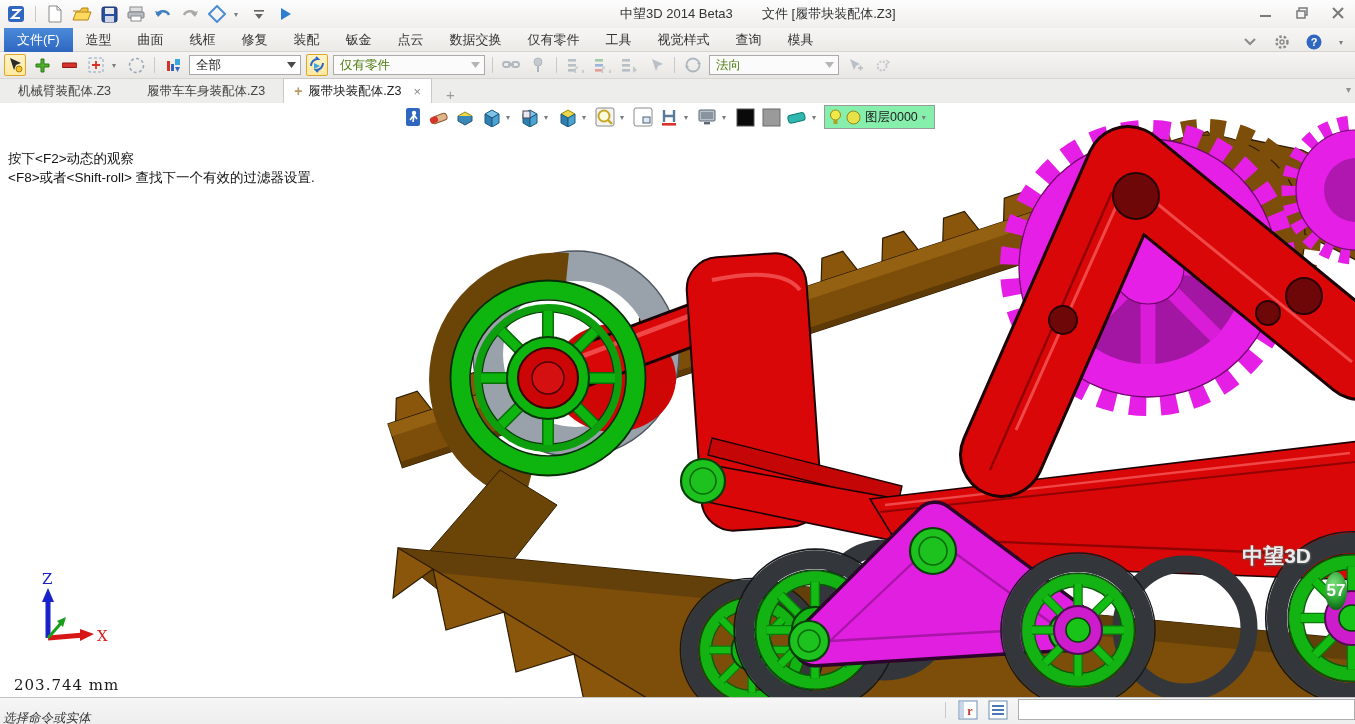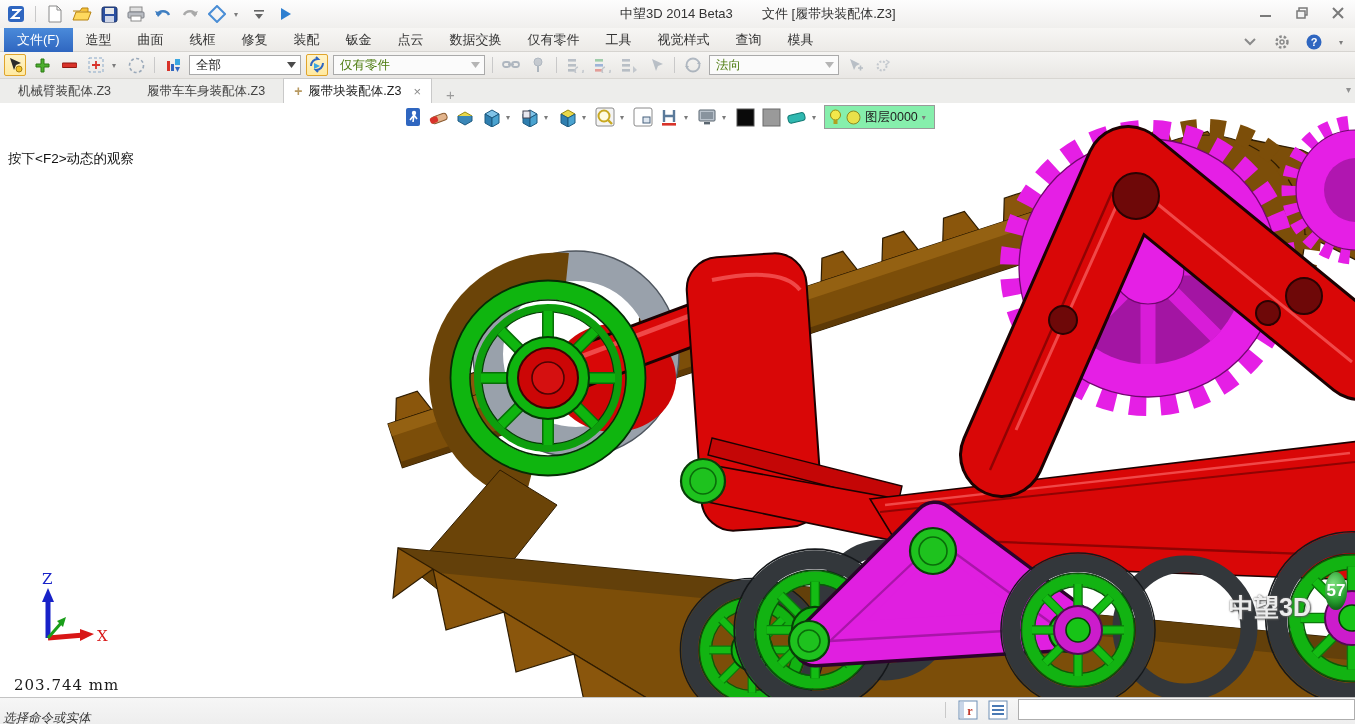--- a/index.html
+++ b/index.html
@@ -38,21 +38,21 @@
   .newtab{color:#9a9a9a;font-size:15px;padding:0 14px;}
   .tabbar-chev{position:absolute;right:4px;top:84px;color:#909090;font-size:10px;}
   
   #viewport{top:103px;height:594px;background:#fff;overflow:hidden;}
   #hint{position:absolute;left:8px;top:26px;font-size:13.5px;color:#111;line-height:19px;white-space:pre;margin-top:20px;}
   #da-toolbar{position:absolute;left:402px;top:2px;display:flex;align-items:center;gap:4px;}
   .dai{width:22px;height:22px;display:flex;align-items:center;justify-content:center;}
   .dropc{width:8px;height:22px;display:flex;align-items:center;color:#7b7b7b;font-size:8px;}
   #layerbox{display:flex;align-items:center;gap:4px;background:#86efac;border:1px solid #9a9a9a;height:22px;padding:0 4px;font-size:12.5px;color:#222;}
   #readout{position:absolute;left:14px;top:573px;font-family:"DejaVu Serif","Liberation Serif",serif;font-size:15px;color:#1a1a1a;letter-spacing:1px;}
-  #watermark{position:absolute;right:44px;top:591px;font-size:25px;font-weight:bold;color:rgba(255,255,255,.88);text-shadow:0 0 2px #6b6b6b,1px 1px 2px #555;z-index:6;pointer-events:none;}
+  #watermark{position:absolute;right:44px;top:542px;font-size:21px;font-weight:bold;color:rgba(255,255,255,.88);text-shadow:0 0 2px #6b6b6b,1px 1px 2px #555;z-index:6;pointer-events:none;}
   #logo-ball{position:absolute;right:8px;top:572px;width:22px;height:38px;border-radius:50%;background:radial-gradient(circle at 35% 30%,#7fe080,#2aa733 55%,#0d6e15);color:#fff;font-size:17px;font-weight:bold;display:flex;align-items:center;justify-content:center;z-index:7;box-shadow:inset 0 -3px 6px rgba(0,0,0,.25);margin-left:34px;}
   
   #statusbar{top:697px;height:42px;background:linear-gradient(#f6f6f6,#e9e9e9);border-top:1px solid #c3c3c3;display:flex;align-items:center;font-size:12.5px;color:#333;font-style:italic;}
   #status-msg{padding-left:3px;}
   #status-right{position:absolute;right:0;top:699px;display:flex;align-items:center;gap:10px;}
   #status-field{width:335px;height:19px;background:#fff;border:1px solid #aeaeae;}
   svg{display:block;}
 </style>
 </head>
 <body>
@@ -488,21 +488,21 @@
       <path d="M48 588 L42 602 L54 602 Z" fill="#1822c8"></path>
       <path d="M48 638 L84 635" stroke="#d81616" stroke-width="5"></path>
       <path d="M94 634 L80 629 L80 641 Z" fill="#d81616"></path>
       <path d="M48 638 L62 622" stroke="#1a9e1a" stroke-width="3"></path>
       <path d="M66 617 L57 621 L63 627 Z" fill="#1a9e1a"></path>
       <text x="42" y="584" fill="#1822c8" font-size="15" font-family="DejaVu Serif,serif">Z</text>
       <text x="97" y="641" fill="#d81616" font-size="15" font-family="DejaVu Serif,serif">X</text>
     </g>
   </svg>
 
-  <div id="hint"><span>按下&lt;F2&gt;动态的观察</span><br></div>
+  <div id="hint"><span>按下&lt;F2&gt;动态的观察</span><br><span>&lt;F8&gt;或者&lt;Shift-roll&gt; 查找下一个有效的过滤器设置.</span></div>
 
   <div id="da-toolbar">
     <span class="dai">
         <svg width="16" height="20">
           <rect x="1" y="1" width="14" height="18" rx="2" fill="#2f66c0"></rect>
           <circle cx="9" cy="6" r="2.2" fill="#fff"></circle>
           <path d="M9 8l-4 5m4-5l3 4m-3-4l-1 7" stroke="#fff" stroke-width="1.6" fill="none"></path>
         </svg>
       </span>
     <span class="dai">

